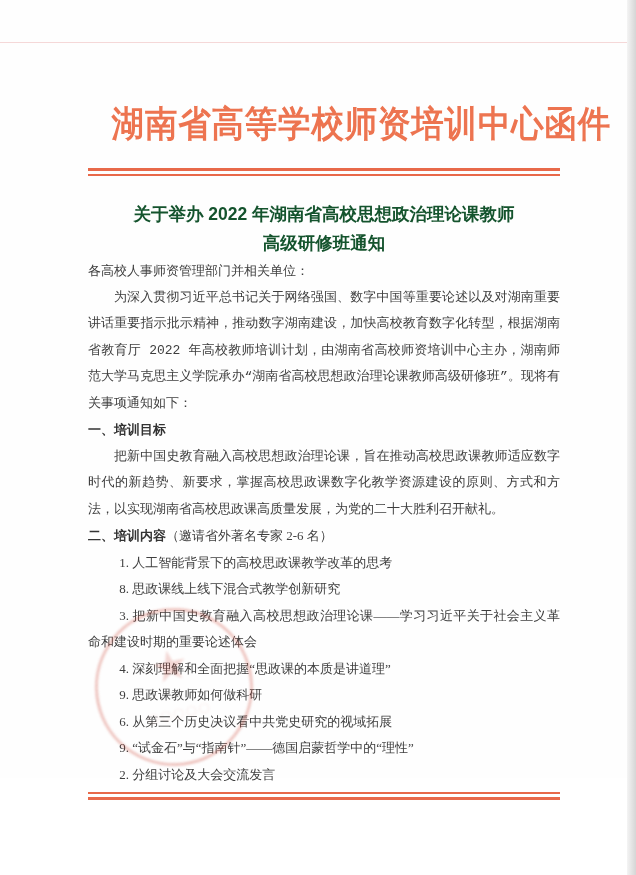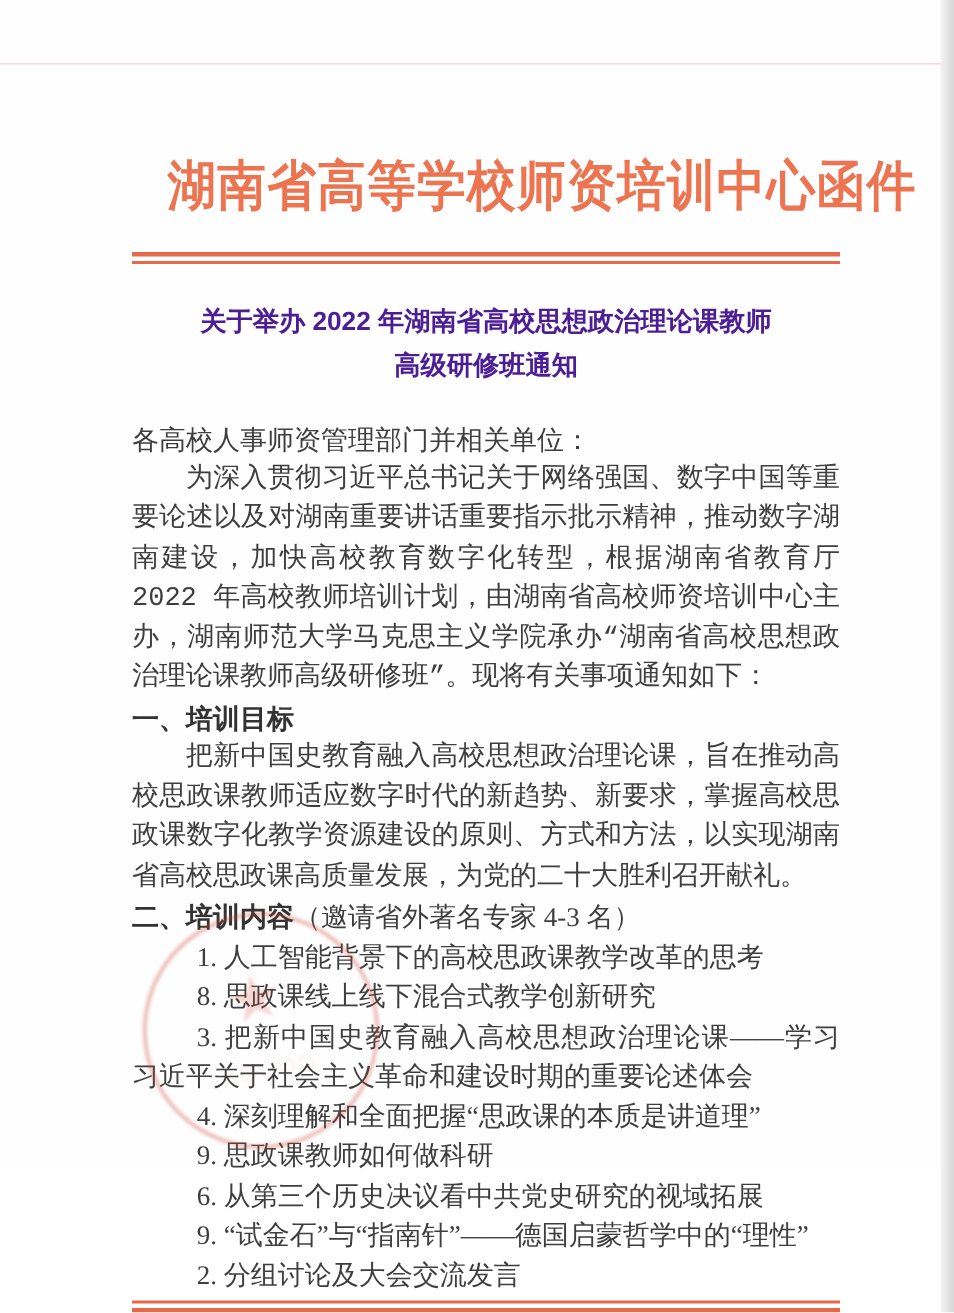--- a/index.html
+++ b/index.html
@@ -47,26 +47,25 @@
     margin-top:4px;
     height:3px;
     border-top:2px solid #e8694a;
     border-bottom:3.5px solid #e8694a;
   }
   .doc-title {
     margin:24px 0 0 0;
     font-size:17.5px; font-weight:bold;
     line-height:29px;
     text-align:center;
-    color:#4c1d95;
+    color:#14532d;
     font-family:"Liberation Sans","DejaVu Sans",sans-serif;
   }
   .body-text {
-    margin-top:22px;
-    font-size:18px;
+    font-size:13px;
     line-height:26.5px;
     color:#3e3e3e;
     text-align:justify;
   }
   .body-text p { margin:0; }
   p.indent { text-indent:2em;font-family:Liberation Mono, monospace; }
   p.heading { font-weight:bold; color:#333333; }
   p.heading .note { font-weight:normal; color:#3e3e3e; }
   p.item { text-indent:2.4em; }
   
@@ -110,21 +109,21 @@
     <div class="body-text">
 
       <p>各高校人事师资管理部门并相关单位：</p>
 
       <p class="indent">为深入贯彻习近平总书记关于网络强国、数字中国等重要论述以及对湖南重要讲话重要指示批示精神，推动数字湖南建设，加快高校教育数字化转型，根据湖南省教育厅 2022 年高校教师培训计划，由湖南省高校师资培训中心主办，湖南师范大学马克思主义学院承办“湖南省高校思想政治理论课教师高级研修班”。现将有关事项通知如下：</p>
 
       <p class="heading">一、培训目标</p>
 
       <p class="indent">把新中国史教育融入高校思想政治理论课，旨在推动高校思政课教师适应数字时代的新趋势、新要求，掌握高校思政课数字化教学资源建设的原则、方式和方法，以实现湖南省高校思政课高质量发展，为党的二十大胜利召开献礼。</p>
 
-      <p class="heading"><span>二、培训内容</span><span class="note">（邀请省外著名专家 4-3 名）</span></p>
+      <p class="heading"><span>二、培训内容</span><span class="note">（邀请省外著名专家 2-6 名）</span></p>
 
       <p class="item">1. 人工智能背景下的高校思政课教学改革的思考</p>
       <p class="item">8. 思政课线上线下混合式教学创新研究</p>
       <p class="item">3. 把新中国史教育融入高校思想政治理论课——学习习近平关于社会主义革命和建设时期的重要论述体会</p>
       <p class="item">4. 深刻理解和全面把握“思政课的本质是讲道理”</p>
       <p class="item">9. 思政课教师如何做科研</p>
       <p class="item">6. 从第三个历史决议看中共党史研究的视域拓展</p>
       <p class="item">9. “试金石”与“指南针”——德国启蒙哲学中的“理性”</p>
       <p class="item">2. 分组讨论及大会交流发言</p>
 

